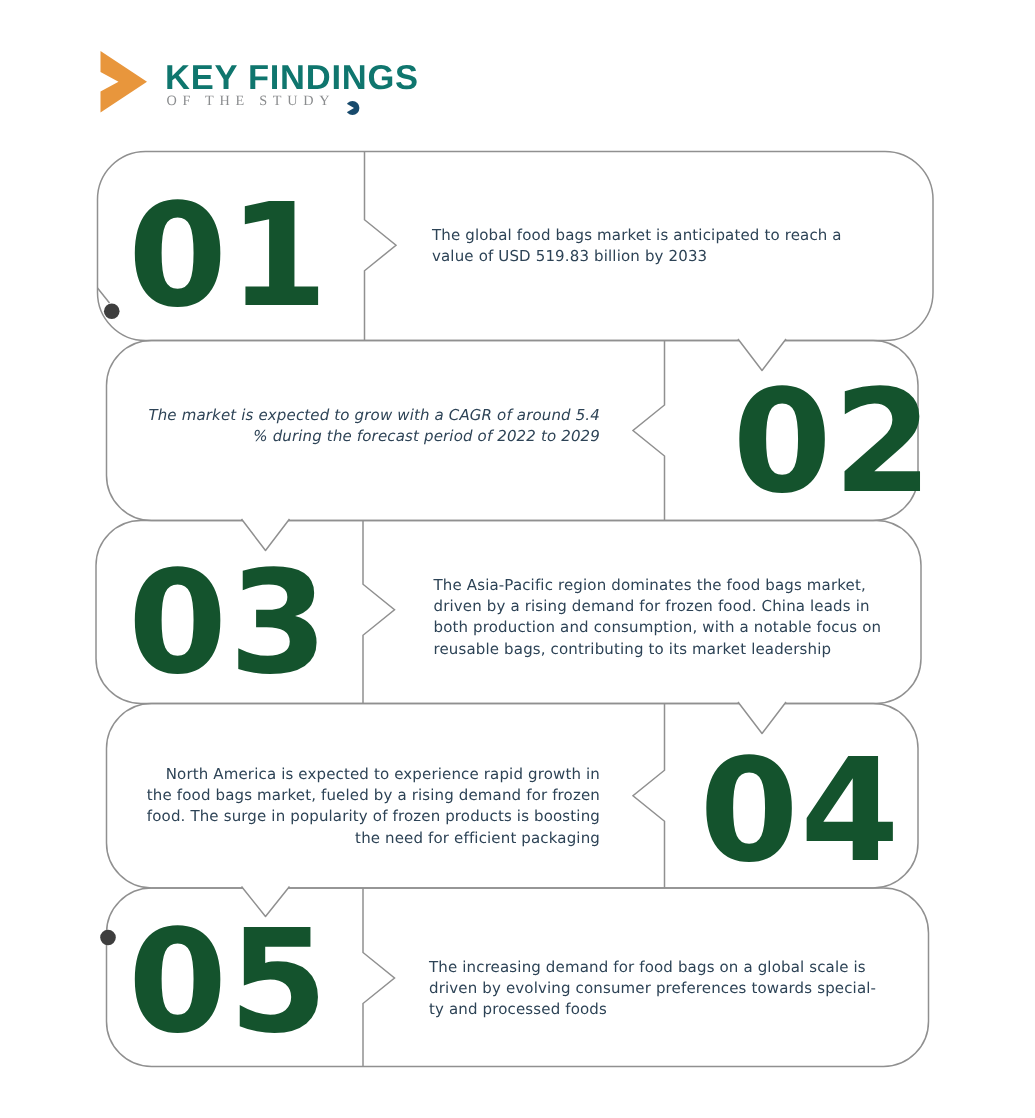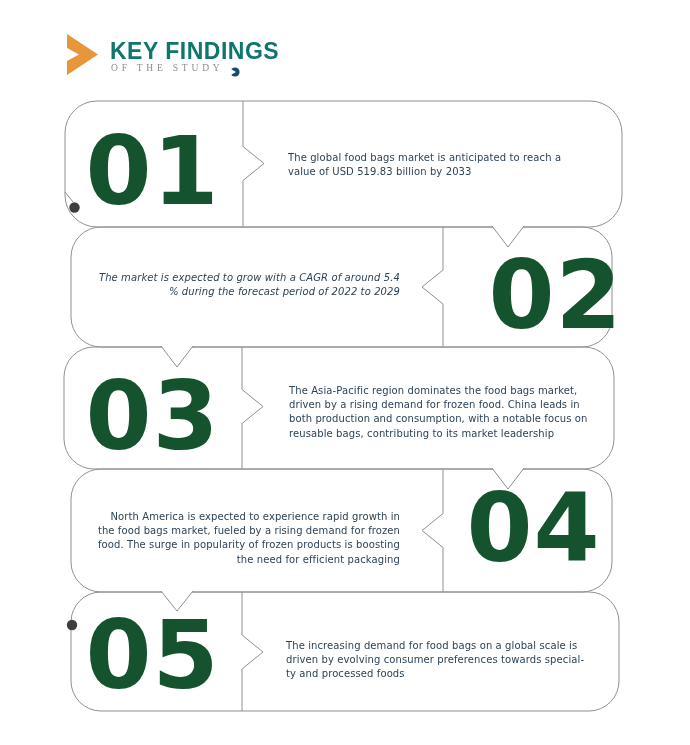--- a/index.html
+++ b/index.html
@@ -23,21 +23,21 @@
   .finding-number{
     position:absolute;width:135px;height:88px;
     display:flex;align-items:center;justify-content:center;
     font-family:"DejaVu Sans",sans-serif;font-weight:bold;
     font-size:95px;line-height:1;color:#14532d;letter-spacing:1px;
     user-select:none;
   }
   .n1{left:85px;top:127px;}
   .n2{left:466px;top:251px;margin-left:22px;}
   .n3{left:85px;top:372px;}
-  .n4{left:466px;top:484px;}
+  .n4{left:466px;top:497px;}
   .n5{left:85px;top:611px;}
   
   .finding-text{
     position:absolute;font-size:10px;line-height:14.2px;color:#2D4356;
     letter-spacing:.1px;white-space:pre-line;
   }
   .t1{left:288px;top:151px;width:325px;text-align:left;}
   .t2{right:290px;top:271px;width:340px;text-align:right;font-style:italic;}
   .t3{left:289px;top:384px;width:330px;text-align:left;}
   .t4{right:290px;top:510px;width:345px;text-align:right;}

